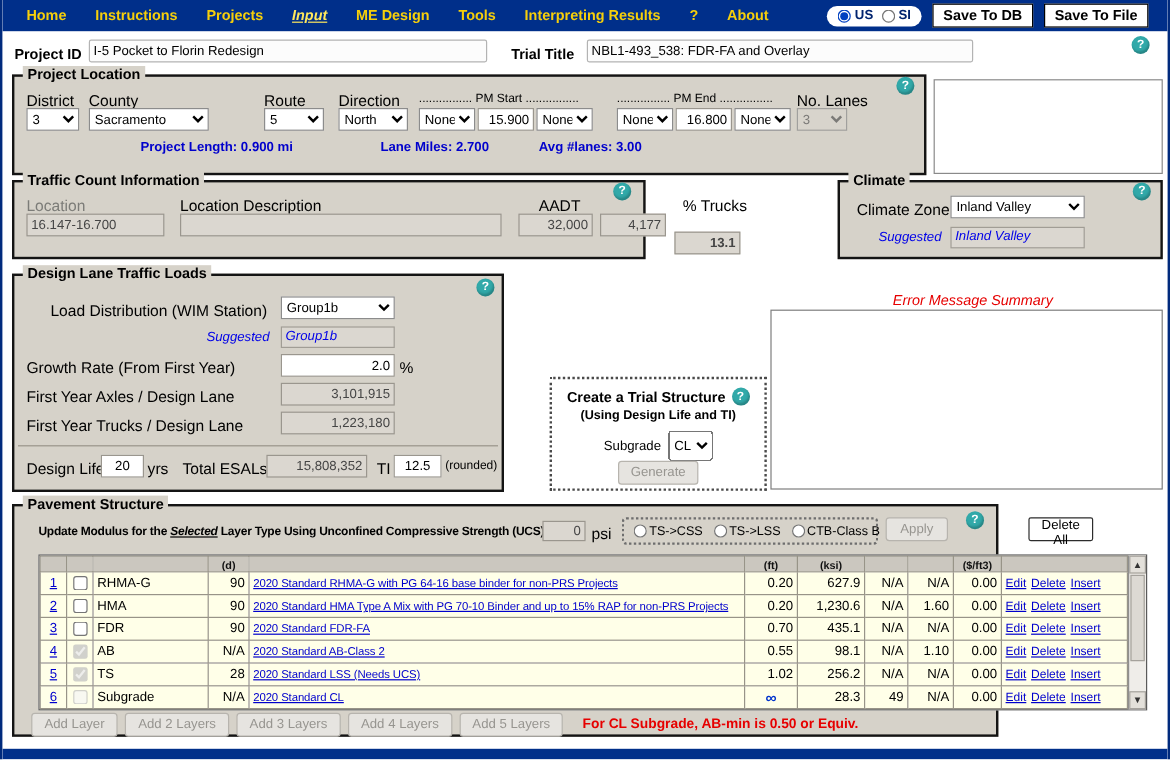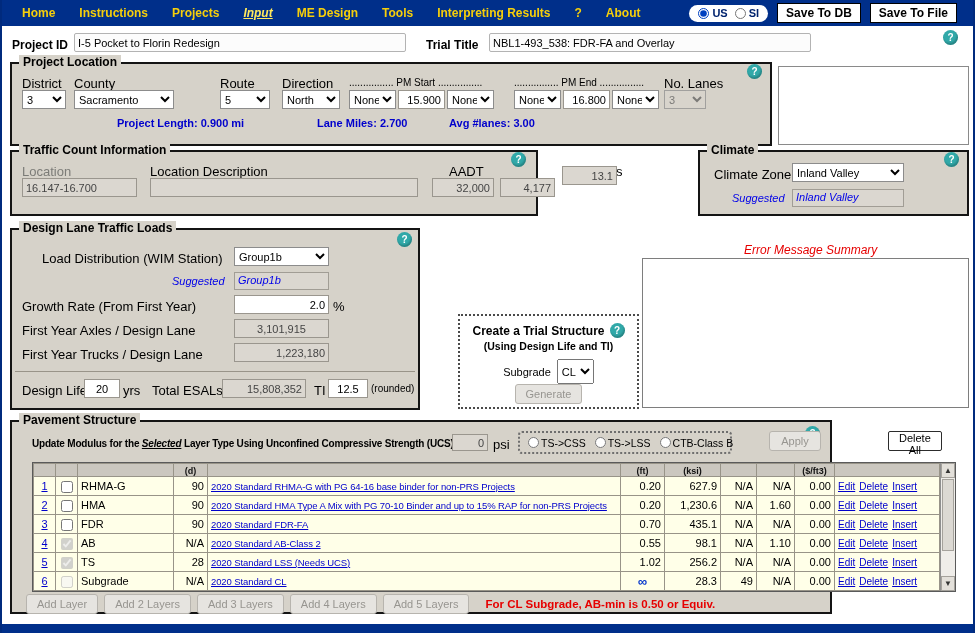--- a/index.html
+++ b/index.html
@@ -37,21 +37,21 @@
 .box.sugv{color:#0000e8;font-style:italic;}
 select.sel{position:absolute;height:19px;font-family:inherit;font-size:11px;background:#fff;border:1px solid #8c8c8c;}
 select.sel:disabled{background:#d9d5ce;color:#555;}
 .info{position:absolute;font-size:11px;font-weight:bold;color:#0000cc;white-space:nowrap;}
 .sug{position:absolute;font-size:11px;font-style:italic;color:#0000e8;white-space:nowrap;}
 .divider{position:absolute;left:3px;right:3px;border-top:1px solid #999489;}
 
 
 .btn{font-family:inherit;font-size:11px;height:20px;padding:0 10px;border:1px solid #8f8c86;border-radius:3px;background:#e9e7e3;cursor:pointer;color:#000;}
 .btn:disabled{color:#979590;background:#e6e4e0;border-color:#b7b4ae;cursor:default;}
-.btn.abs{position:absolute;margin-left:31px;}
+.btn.abs{position:absolute;}
 .btn.white{background:#fff;border:1px solid #2c2c2c;border-radius:2px;}
 
 
 .white-box{position:absolute;left:776px;top:66px;width:191px;height:79px;background:#fff;border:1px solid #8a8a8a;}
 .err-title{position:absolute;left:742px;top:243px;color:#e60000;font-style:italic;font-size:12px;}
 .err-box{position:absolute;left:640px;top:258px;width:327px;height:150px;background:#fff;border:1px solid #7e7e7e;}
 .trialbox{position:absolute;left:456px;top:314px;width:181px;height:95px;border:2px dotted #4a4a4a;background:#fff;text-align:center;font-size:11px;}
 .trial-title{margin-top:7px;display:flex;align-items:center;justify-content:center;gap:5px;font-size:12px;font-weight:bold;}
 .trial-sub{font-weight:bold;font-size:10.5px;margin-top:2px;}
 .trial-row{margin-top:7px;display:flex;align-items:center;justify-content:center;gap:6px;}
@@ -163,21 +163,21 @@
     <div class="help abs" style="right:10px;top:0;">?</div>
     <span class="lbl gray" style="left:10px;top:12px;">Location</span>
     <span class="lbl" style="left:138px;top:12px;">Location Description</span>
     <span class="lbl" style="left:437px;top:12px;">AADT</span>
     <span class="lbl" style="left:496px;top:28px;">AADTT</span>
     <span class="lbl" style="left:557px;top:12px;">% Trucks</span>
     <input class="tb" style="left: 10px; top: 26px; width: 115px;" disabled="" value="16.147-16.700">
     <input class="tb" style="left: 138px; top: 26px; width: 268px;" disabled="" value="">
     <input class="tb ra" style="left: 420px; top: 26px; width: 62px;" disabled="" value="32,000">
     <input class="tb ra" style="left: 488px; top: 26px; width: 55px;" disabled="" value="4,177">
-    <input class="tb ra" style="left: 550px; top: 14px; width: 55px;" disabled="" value="13.1">
+    <input class="tb ra" style="left: 550px; top: 41px; width: 55px; font-weight: bold;" disabled="" value="13.1">
   </div>
 
   <div class="fs" style="left:696px;top:150px;width:271px;height:66px;">
     <span class="legend">Climate</span>
     <div class="help abs" style="right:8px;top:0;">?</div>
     <span class="lbl" style="left:14px;top:15px;">Climate Zone</span>
     <select class="sel" style="left:92px;top:11px;width:112px;"><option>Inland Valley</option></select>
     <span class="sug" style="left:32px;top:40px;">Suggested</span>
     <div class="box sugv" style="left:92px;top:37px;width:112px;">Inland Valley</div>
   </div>
@@ -186,21 +186,21 @@
     <span class="legend">Design Lane Traffic Loads</span>
     <div class="help abs" style="right:6px;top:2px;">?</div>
     <span class="lbl" style="left:10px;top:21px;padding-left:20px;">Load Distribution (WIM Station)</span>
     <select class="sel" style="left:222px;top:17px;width:95px;"><option>Group1b</option></select>
     <span class="sug" style="left:160px;top:45px;">Suggested</span>
     <div class="box sugv" style="left:222px;top:42px;width:95px;">Group1b</div>
     <span class="lbl" style="left:10px;top:69px;">Growth Rate (From First Year)</span>
     <input class="tb ra" style="left: 222px; top: 65px; width: 95px;" value="2.0">
     <span class="lbl" style="left:321px;top:69px;">%</span>
     <span class="lbl" style="left:10px;top:93px;">First Year Axles / Design Lane</span>
-    <input class="tb ra" style="left: 222px; top: 89px; width: 95px; text-align: center;" disabled="" value="3,101,915">
+    <input class="tb ra" style="left: 222px; top: 89px; width: 95px;" disabled="" value="3,101,915">
     <span class="lbl" style="left:10px;top:117px;">First Year Trucks / Design Lane</span>
     <input class="tb ra" style="left: 222px; top: 113px; width: 95px;" disabled="" value="1,223,180">
     <div class="divider" style="top:141px;"></div>
     <span class="lbl" style="left:10px;top:153px;">Design Life</span>
     <input class="tb ca" style="left: 72px; top: 149px; width: 36px;" value="20">
     <span class="lbl" style="left:111px;top:153px;">yrs</span>
     <span class="lbl" style="left:140px;top:153px;">Total ESALs</span>
     <input class="tb ra" style="left: 210px; top: 149px; width: 84px;" disabled="" value="15,808,352">
     <span class="lbl" style="left:302px;top:153px;">TI</span>
     <input class="tb ca" style="left: 316px; top: 149px; width: 40px;" value="12.5">

